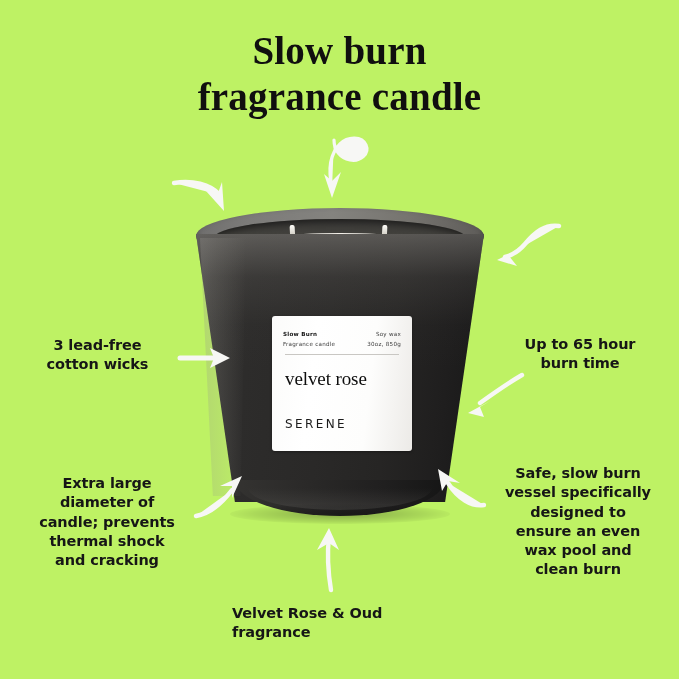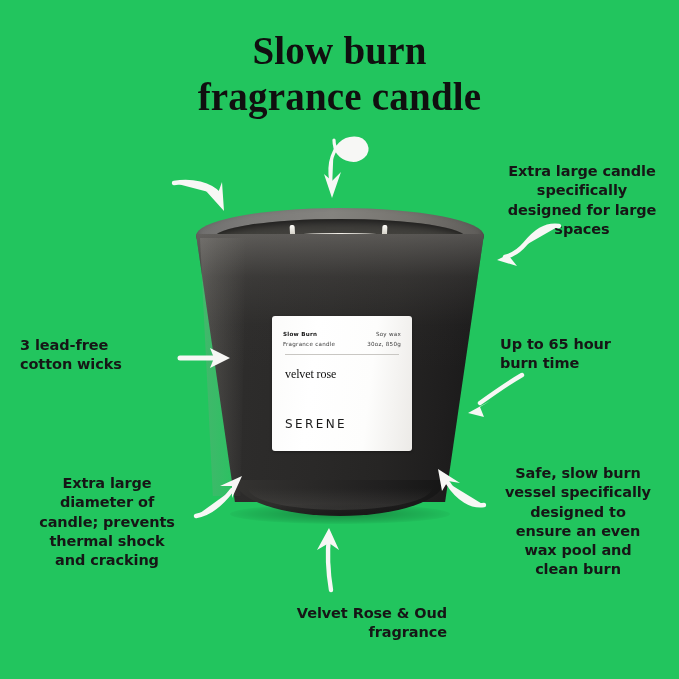--- a/index.html
+++ b/index.html
@@ -12,21 +12,21 @@
     background: #595858;
     font-family: "Liberation Sans", sans-serif;
     overflow: hidden;
     position: relative;
   }
   #stage {
     position: absolute;
     left: 0; top: 0;
     width: 679px;
     height: 679px;
-    background: #22c55e;
+    background: #bef264;
   }
 
   
   .title {
     position: absolute;
     left: 0;
     top: 28px;
     width: 679px;
     text-align: center;
     font-family: "Liberation Serif", "DejaVu Serif", serif;
@@ -44,25 +44,25 @@
     color: #161616;
     font-family: "DejaVu Sans", sans-serif;
     font-weight: 700;
     font-size: 14.5px;
     line-height: 1.33;
     letter-spacing: -0.1px;
   }
 
   #anno-soy      { left: 18px;  top: 181px; width: 160px; text-align: center; }
   #anno-xl       { left: 498px; top: 162px; width: 168px; text-align: center; }
-  #anno-wicks    { left: 20px;  top: 336px; width: 155px; }
-  #anno-burn     { left: 500px; top: 335px; width: 160px; text-align: left; }
+  #anno-wicks    { left: 20px;  top: 336px; width: 155px; text-align: center; }
+  #anno-burn     { left: 500px; top: 335px; width: 160px; text-align: center; }
   #anno-diam     { left: 22px;  top: 474px; width: 170px; text-align: center; }
   #anno-safe     { left: 492px; top: 464px; width: 172px; text-align: center; }
-  #anno-frag     { left: 232px; top: 604px; width: 215px; text-align: right; }
+  #anno-frag     { left: 232px; top: 604px; width: 215px; text-align: left; }
 
   
   #candle {
     position: absolute;
     left: 196px;
     top: 208px;
     width: 288px;
     height: 322px;
   }
 
@@ -207,21 +207,21 @@
   .lbl-strong { font-weight: 700; color: #111; display: block; }
   .lbl-sub { display: block; color: #3b3b3b; }
   .lbl-rule {
     margin: 5px 2px 0 2px;
     height: 1px;
     background: #c9c7c3;
   }
   .lbl-name {
     margin-top: 13px;
     font-family: "Liberation Serif", "DejaVu Serif", serif;
-    font-size: 12px;
+    font-size: 19px;
     line-height: 1.16;
     color: #0e0e0e;
     letter-spacing: -0.1px;
     padding-left: 2px;
   }
   .lbl-brand {
     position: absolute;
     left: 13px;
     bottom: 20px;
     font-family: "DejaVu Sans", sans-serif;
@@ -290,21 +290,20 @@
         </div>
         <div class="lbl-rule"></div>
         <div class="lbl-name">
           <div>velvet rose</div>
         </div>
       </div>
       <div class="lbl-brand">SERENE</div>
     </div>
   </div>
 
-  <div class="anno" id="anno-xl">Extra large candle<br>specifically<br>designed for large<br>spaces</div>
   <div class="anno" id="anno-wicks">3 lead-free<br>cotton wicks</div>
   <div class="anno" id="anno-burn">Up to 65 hour<br>burn time</div>
   <div class="anno" id="anno-safe">Safe, slow burn<br>vessel specifically<br>designed to<br>ensure an even<br>wax pool and<br>clean burn</div>
   <div class="anno" id="anno-diam">Extra large<br>diameter of<br>candle; prevents<br>thermal shock<br>and cracking</div>
   <div class="anno" id="anno-frag">Velvet Rose &amp; Oud<br>fragrance</div>
 
   <div class="arrow" id="arrow-title">
     <svg width="66" height="74" viewBox="0 0 66 74">
       <path d="M20 62 C16 44, 18 28, 28 18 C36 10, 50 10, 54 19 C58 28, 48 36, 38 34 C28 32, 22 24, 22 14" fill="none" stroke="#f7f7f5" stroke-width="3.2" stroke-linecap="round"></path>
       <polygon points="20,72 12,48 20,55 29,46"></polygon>

